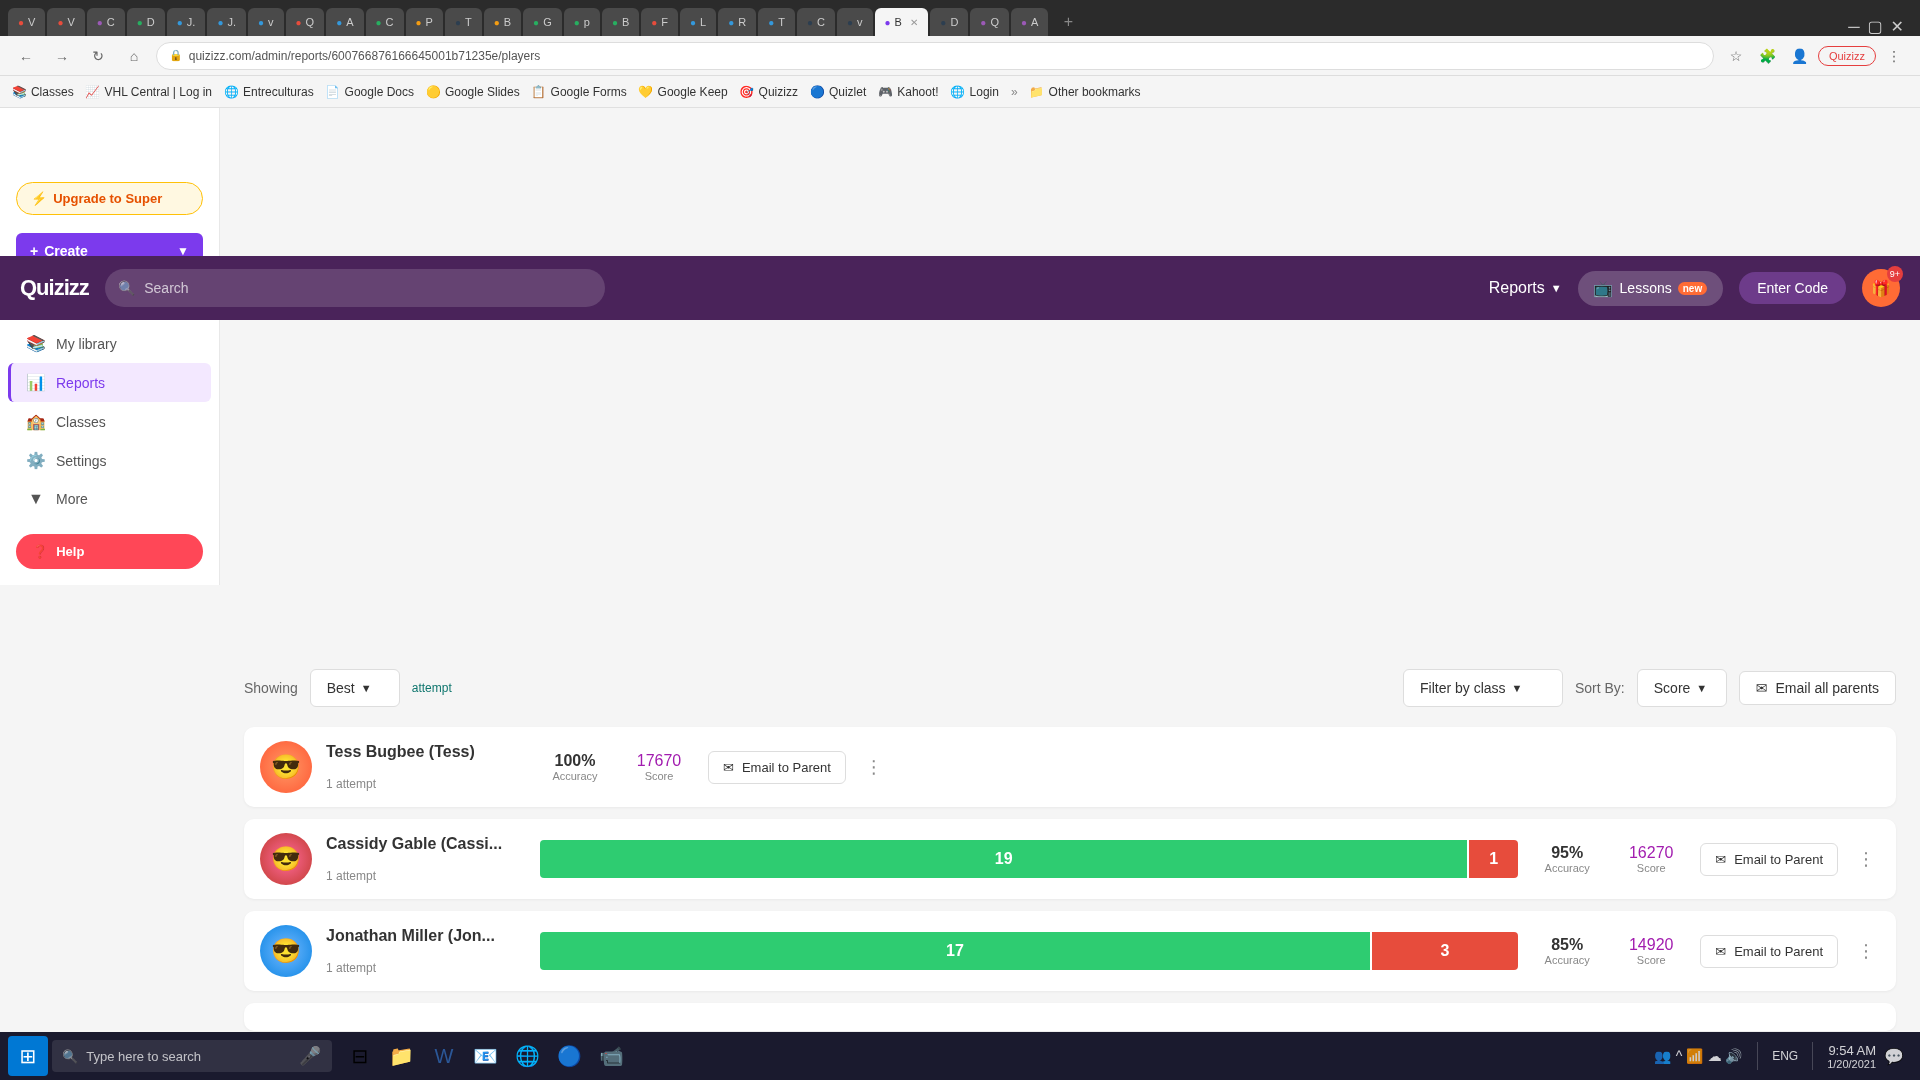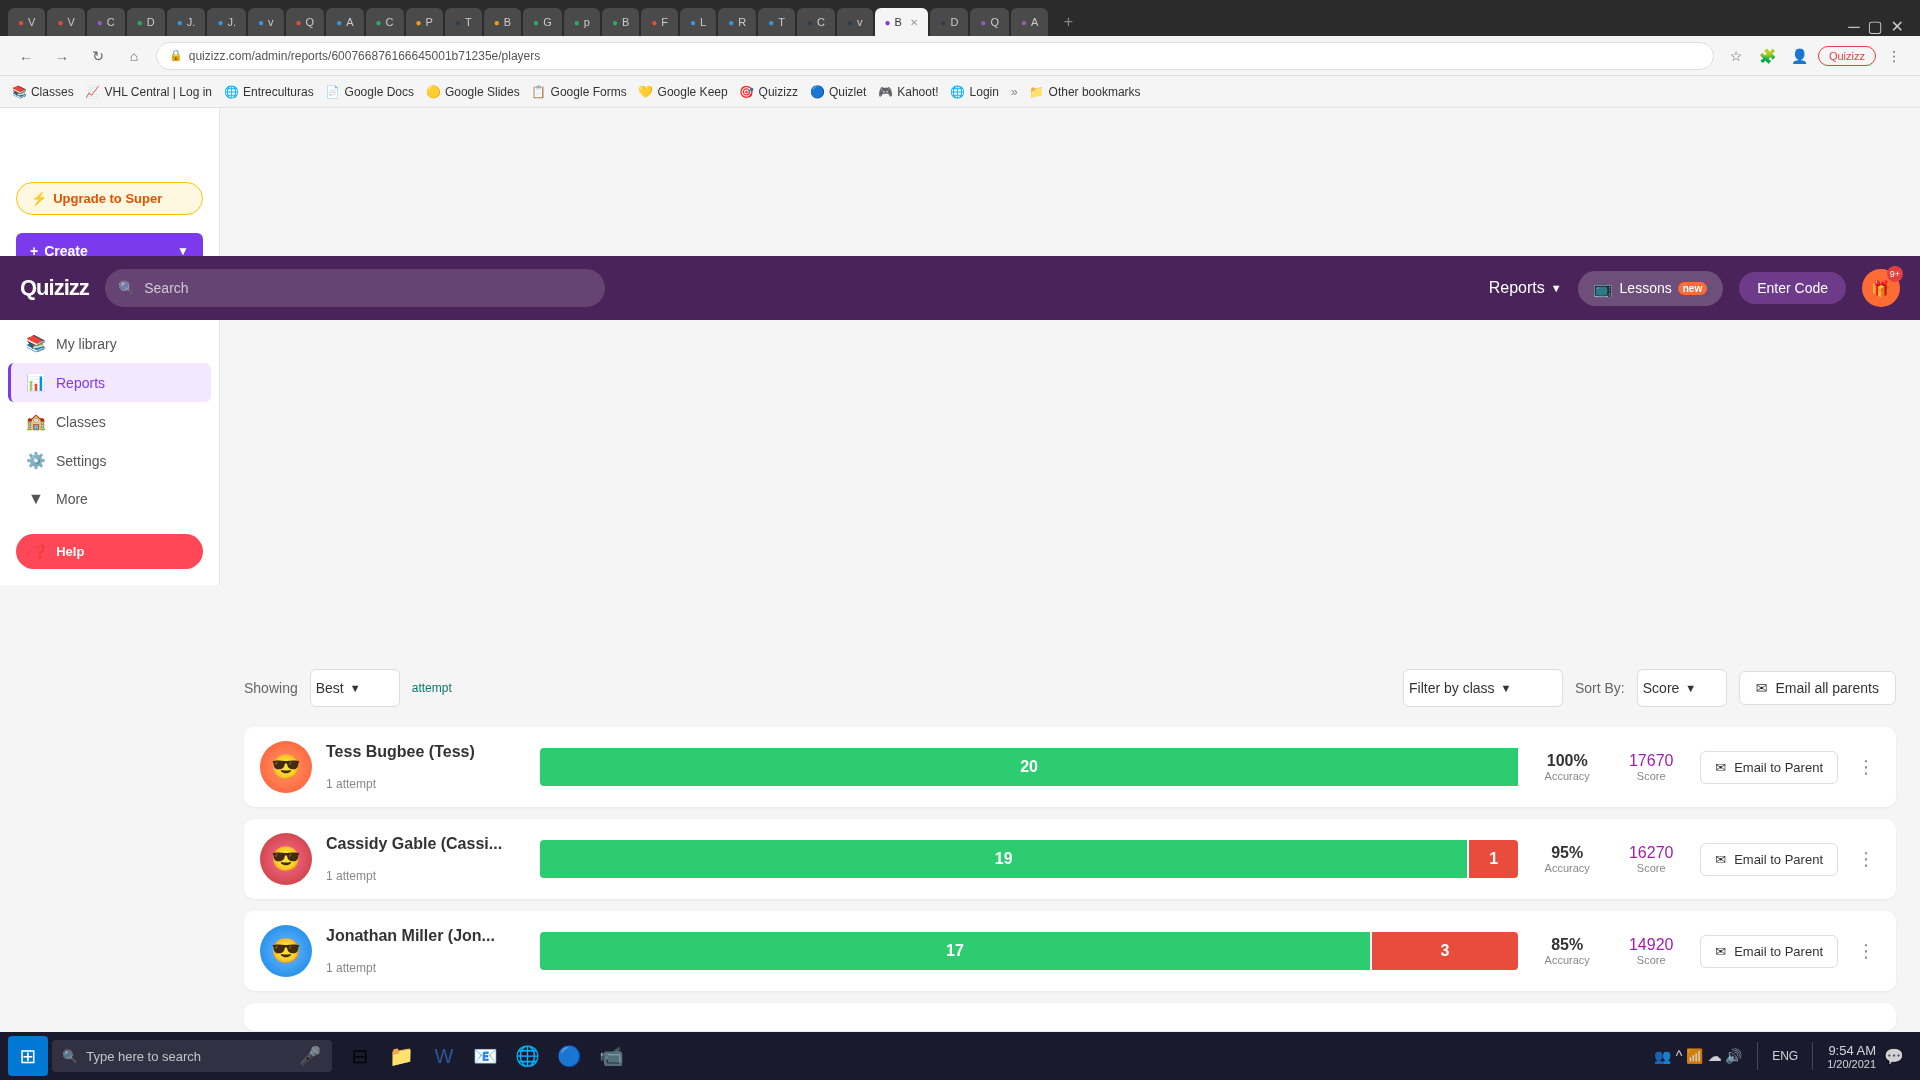--- a/index.html
+++ b/index.html
@@ -294,21 +294,21 @@
       flex-wrap: wrap;
     }
     .showing-label {
       color: #666;
       font-size: 14px;
     }
     .select-control {
       height: 38px;
       border: 1px solid #ddd;
       border-radius: 6px;
-      padding: 0 5px;
+      padding: 0 16px;
       font-size: 14px;
       color: #333;
       background: white;
       cursor: pointer;
       display: flex; align-items: center; gap: 6px;
       min-width: 90px;
     }
     .attempt-text {
       color: #0f766e;
       font-size: 12px;
@@ -782,24 +782,20 @@
       </button>
     </div>
 
     <div id="players-container">
         <div class="player-row">
     <div class="avatar av-1">😎</div>
     <div class="player-info">
       <div class="player-name">Tess Bugbee (Tess)</div>
       <div class="player-attempts">1 attempt</div>
     </div>
-    <div class="score-bar-container">
-      <div class="score-bar-correct" style="width:100%">20</div>
-
-    </div>
     <div class="accuracy-block">
       <div class="accuracy-pct">100%</div>
       <div class="accuracy-label">Accuracy</div>
     </div>
     <div class="score-block">
       <div class="score-value">17670</div>
       <div class="score-label">Score</div>
     </div>
     <button class="email-parent-btn">
       <span>✉</span>

